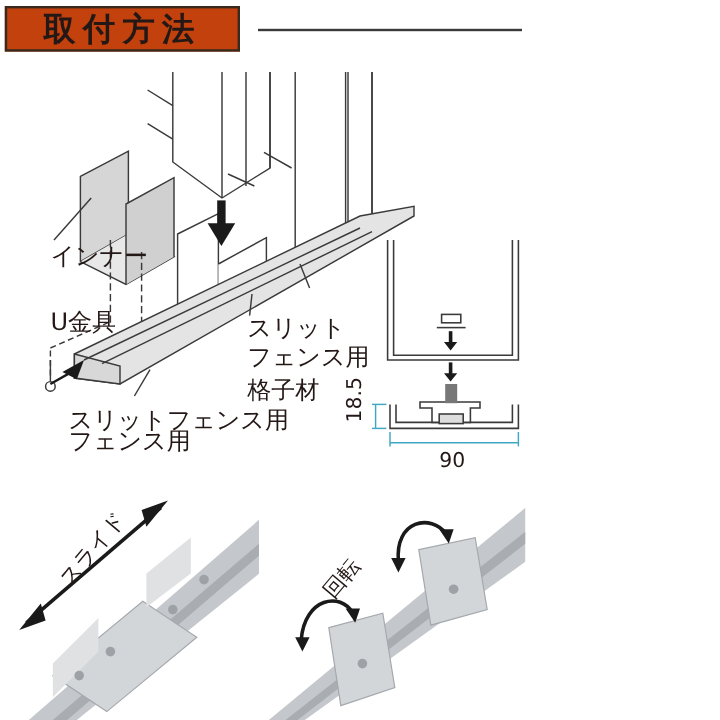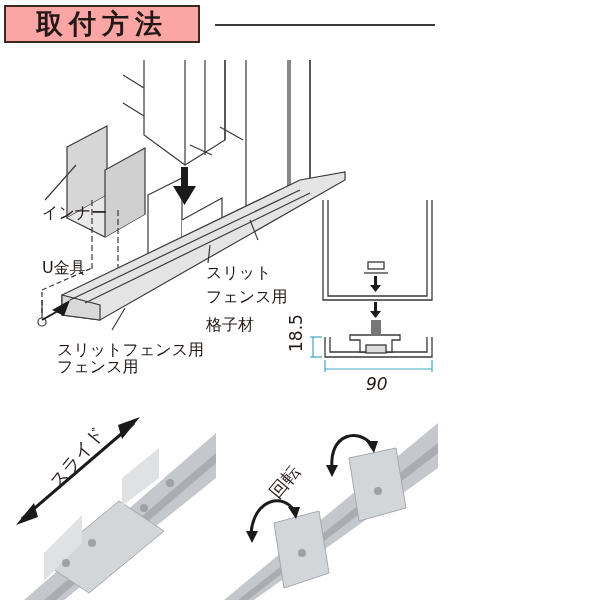--- a/index.html
+++ b/index.html
@@ -1,23 +1,23 @@
 <!DOCTYPE html>
 <html><head>
 <meta charset="utf-8">
 <style>
   html, body { margin: 0; padding: 0; background: #ffffff; }
   body { width: 600px; height: 600px; position: relative; overflow: hidden;
          font-family: "DejaVu Sans", sans-serif; color: #231815; }
   .title-box { position: absolute; left: 4px; top: 5px; width: 196px; height: 38px;
-               background: #fca5a5; border: 2px solid #3a2a1e; box-sizing: border-box;
+               background: #c2410c; border: 2px solid #3a2a1e; box-sizing: border-box;
                display: flex; align-items: center; justify-content: center; }
   .title-text { font-size: 27px; font-weight: bold; letter-spacing: 6px; color: #231815; }
   .title-rule { position: absolute; left: 215px; top: 24px; width: 220px; height: 2px; background: #3a3a3a; }
-  .label { position: absolute; font-size: 16px; line-height: 20px; color: #231815; white-space: nowrap; }
+  .label { position: absolute; font-size: 20px; line-height: 20px; color: #231815; white-space: nowrap; }
   .dim { position: absolute; font-size: 17px; color: #231815; }
   svg { position: absolute; left: 0; top: 0; }
   .photo { position: absolute; top: 403px; width: 212px; height: 197px; background: #ffffff; overflow: hidden; }
   .photo-slide { left: 4px; }
   .photo-rotate { left: 224px; width: 214px; }
   .rot-text { position: absolute; font-size: 18px; transform: rotate(-50deg); transform-origin: left top; white-space: nowrap; }
 </style>
 </head>
 <body>
 
@@ -107,21 +107,21 @@
 <div class="label" style="left:42px; top:225px;margin-top:33px;">U金具</div>
 
 <div class="label" style="left:206px; top:263px;text-align:right;">スリット</div>
 <div class="label" style="left:206px; top:287px;">フェンス用</div>
 <div class="label" style="left:206px; top:315px;">格子材</div>
 
 <div class="label" style="left:57px; top:340px;">スリットフェンス用</div>
 <div class="label" style="left:57px; top:357px;">フェンス用</div>
 
 <div class="dim" style="left:286px; top:352px; transform: rotate(-90deg); transform-origin: left top;">18.5</div>
-<div class="dim" style="left:366px; top:374px;font-style:italic;">90</div>
+<div class="dim" style="left:366px; top:374px;">90</div>
 
 <div class="photo photo-slide">
   <svg width="212" height="197" viewBox="0 0 212 197">
     <polygon points="20,197 212,30 212,75 60,197" fill="#c4c8cc"></polygon>
     <polygon points="40,197 212,50 212,60 52,197" fill="#a9adb2"></polygon>
     <polygon points="40,160 115,98 160,128 85,190" fill="#d3d6d9" stroke="#a5a9ae"></polygon>
     <polygon points="118,75 155,45 155,75 118,103" fill="#dfe1e3"></polygon>
     <polygon points="40,150 78,112 78,140 40,178" fill="#dfe1e3"></polygon>
     <circle cx="62" cy="160" r="4" fill="#9ea2a6"></circle>
     <circle cx="88" cy="140" r="4" fill="#9ea2a6"></circle>

